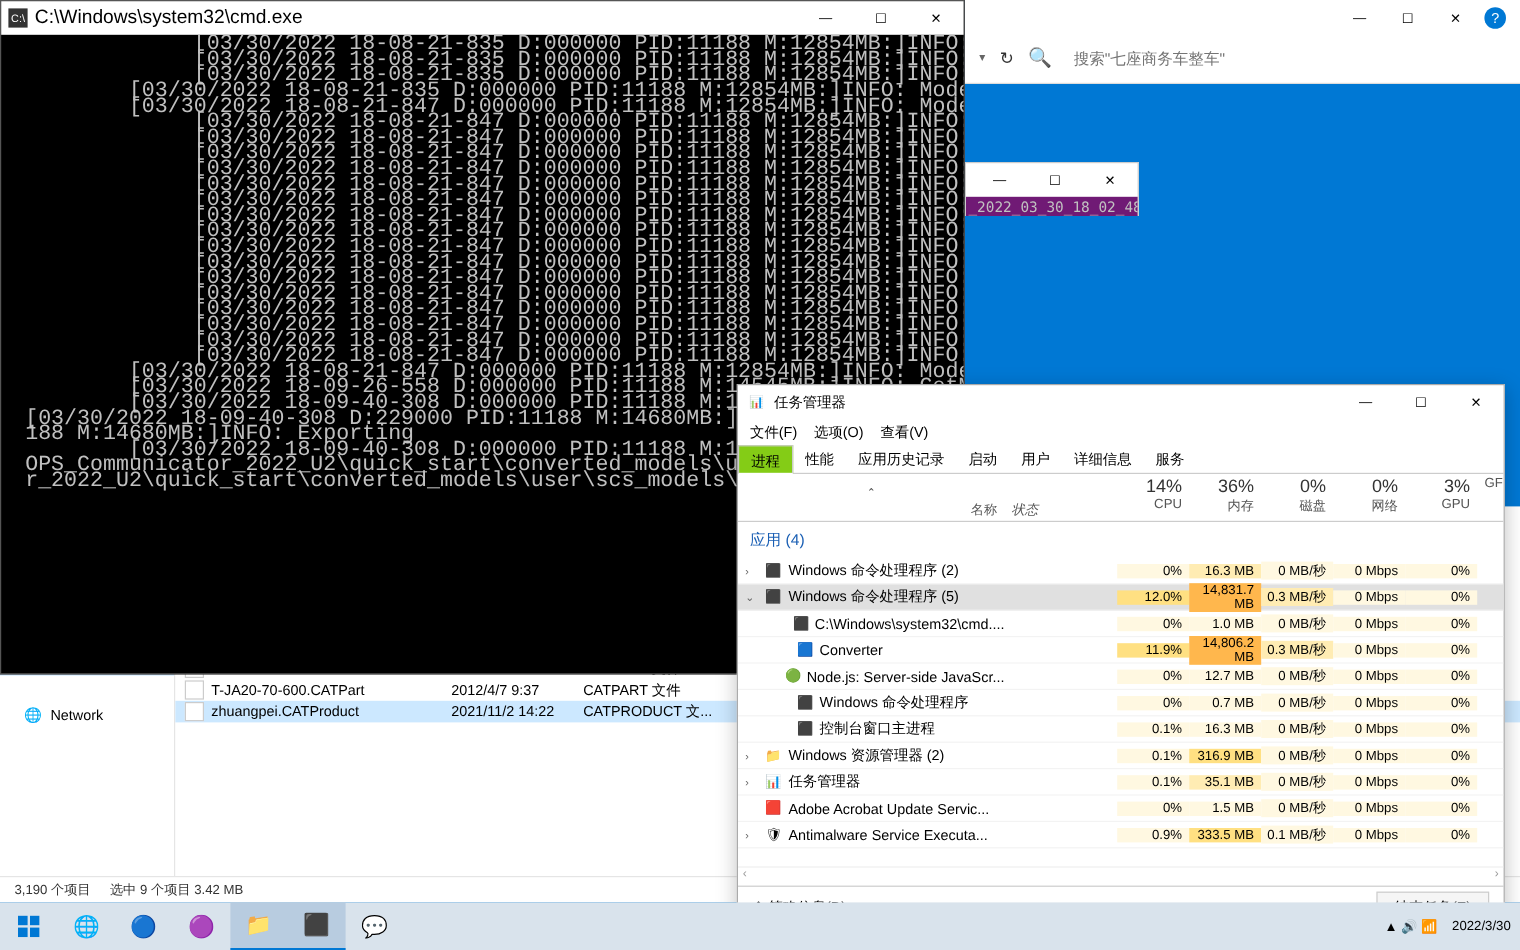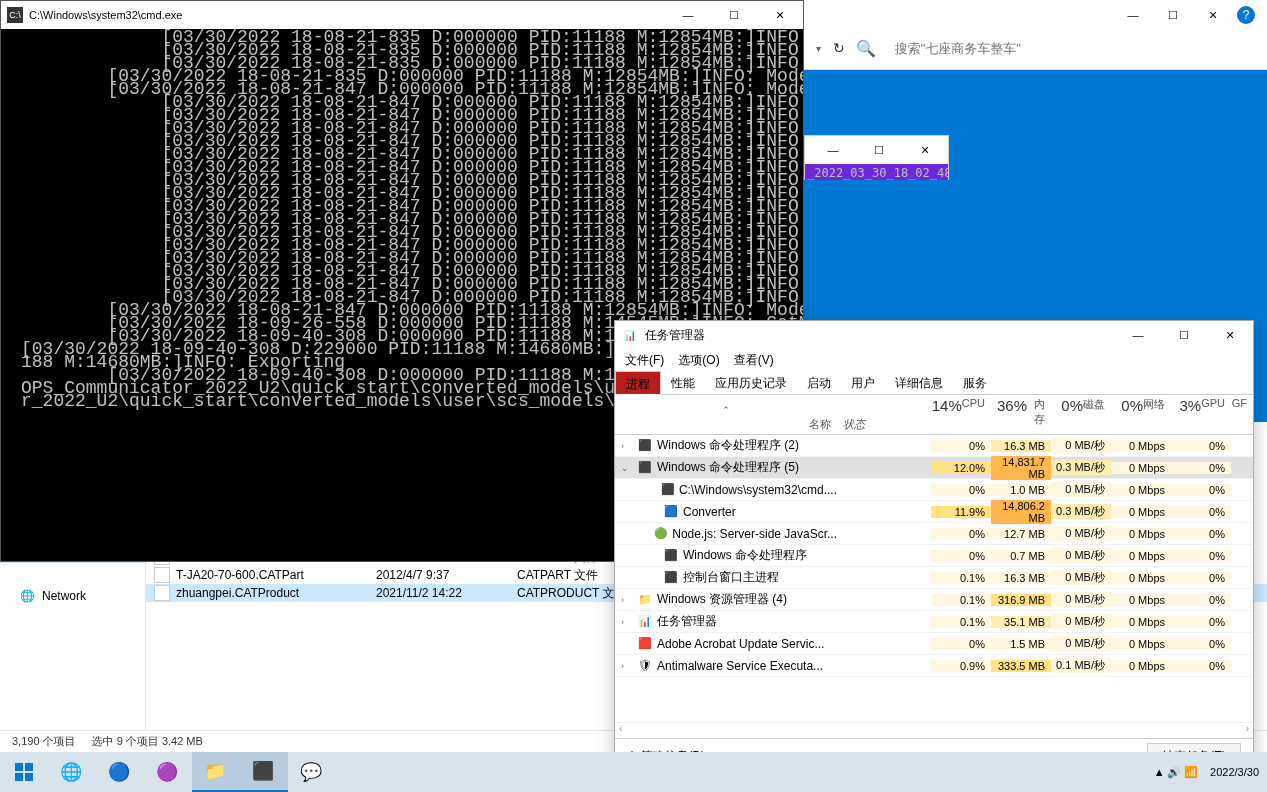--- a/index.html
+++ b/index.html
@@ -2,30 +2,30 @@
 <html><head>
 <meta charset="utf-8">
 <style>
 * { margin: 0; padding: 0; box-sizing: border-box; font-family: "Segoe UI", Tahoma, sans-serif; }
 body { width: 1267px; height: 792px; background: #0078d4; overflow: hidden; position: relative; }
 
 
 .cmd-window { position: absolute; top: 0; left: 0; width: 804px; height: 562px; background: #000; border: 1px solid #555; z-index: 10; }
 .cmd-titlebar { height: 28px; background: #fff; display: flex; align-items: center; padding: 0 0 0 6px; }
 .cmd-titlebar .icon { width: 16px; height: 16px; background: #333; margin-right: 6px; display:flex; align-items:center; justify-content:center; font-size:9px; color:#fff; }
-.cmd-titlebar .title { font-size: 11px; flex: 1; }
+.cmd-titlebar .title { font-size: 16px; flex: 1; }
 .cmd-titlebar .ctrls { display: flex; }
 .cmd-titlebar .ctrl { width: 46px; height: 28px; display: flex; align-items: center; justify-content: center; font-size: 11px; cursor: pointer; }
 .cmd-content { padding: 2px 20px; color: #c0c0c0; font-family: Liberation Mono, monospace; font-size: 18px; line-height: 13px; white-space: pre; overflow: hidden; }
 
 
 .cmd2 { position: absolute; top: 135px; left: 804px; width: 145px; height: 45px; background: #fff; border: 1px solid #ccc; z-index: 5; }
 .cmd2-title { height: 28px; display: flex; justify-content: flex-end; }
 .cmd2-title .ctrl { width: 46px; height: 28px; display: flex; align-items: center; justify-content: center; font-size: 11px; }
-.cmd2-content { background: #6d28d9; color: #c0c0c0; font-family: monospace; font-size: 12px; padding: 2px; height: 16px; overflow: hidden; }
+.cmd2-content { background: #701a75; color: #c0c0c0; font-family: monospace; font-size: 12px; padding: 2px; height: 16px; overflow: hidden; }
 
 
 .top-browser { position: absolute; top: 0; left: 804px; right: 0; height: 70px; background: #fff; z-index: 4; border-bottom: 1px solid #ddd; }
 .tb-ctrls { height: 30px; display: flex; justify-content: flex-end; align-items: center; gap: 8px; padding-right: 12px; }
 .tb-ctrls .ctrl { width: 32px; height: 28px; display: flex; align-items: center; justify-content: center; font-size: 11px; cursor: pointer; }
 .tb-ctrls .help { width: 18px; height: 18px; border-radius: 50%; background: #0078d4; color: #fff; font-size: 12px; display: flex; align-items: center; justify-content: center; }
 .tb-search { height: 36px; display: flex; align-items: center; padding: 0 12px; gap: 12px; }
 .tb-search .dd { font-size: 10px; color: #666; }
 .tb-search .refresh { font-size: 14px; color: #333; }
 .tb-search input { flex: 1; border: none; outline: none; font-size: 13px; color: #999; padding: 6px; }
@@ -36,41 +36,41 @@
 .exp-tree { width: 146px; background: #fff; border-right: 1px solid #e5e5e5; padding: 4px 0; font-size: 12px; }
 .tree-item { padding: 3px 8px 3px 20px; display: flex; align-items: center; gap: 6px; cursor: pointer; }
 .tree-item.sel { background: #cce8ff; }
 .tree-icon { width: 16px; height: 16px; display: inline-flex; align-items: center; justify-content: center; font-size: 12px; }
 .exp-files { flex: 1; overflow: hidden; font-size: 12px; }
 .file-row { display: flex; padding: 2px 8px; align-items: center; height: 18px; }
 .file-row.sel { background: #cce8ff; }
 .file-icon { width: 16px; height: 16px; margin-right: 6px; border: 1px solid #ccc; background: #fff; display:inline-block; }
 .fc-name { width: 200px; }
 .fc-date { width: 110px; }
-.fc-type { width: 120px; margin-left: 31px; }
+.fc-type { width: 120px; }
 .fc-size { width: 60px; text-align: right; }
 .exp-status { height: 22px; border-top: 1px solid #e5e5e5; font-size: 11px; padding: 3px 12px; display: flex; gap: 16px; color: #333; }
 
 
 .taskman { position: absolute; top: 320px; left: 614px; width: 640px; height: 455px; background: #fff; border: 1px solid #aaa; box-shadow: 0 4px 16px rgba(0,0,0,0.25); z-index: 20; display: flex; flex-direction: column; }
 .tm-title { height: 28px; display: flex; align-items: center; padding: 0 0 0 8px; }
 .tm-title .icon { width: 16px; height: 16px; margin-right: 6px; display:inline-flex; align-items:center; justify-content:center; font-size:10px; color:#0078d4; }
 .tm-title .txt { font-size: 12px; flex: 1; }
 .tm-title .ctrl { width: 46px; height: 28px; display: flex; align-items: center; justify-content: center; font-size: 11px; cursor: pointer; }
 .tm-menu { height: 22px; display: flex; gap: 14px; padding: 0 10px; font-size: 12px; align-items: center; }
 .tm-tabs { height: 24px; display: flex; border-bottom: 1px solid #ccc; font-size: 12px; }
 .tm-tab { padding: 4px 10px; cursor: pointer; }
-.tm-tab.active { background: #b91c1c; border: 1px solid #ccc; border-bottom: 1px solid #fff; margin-bottom: -1px; }
+.tm-tab.active { background: #84cc16; border: 1px solid #ccc; border-bottom: 1px solid #fff; margin-bottom: -1px; }
 .tm-body { flex: 1; display: flex; flex-direction: column; overflow: hidden; }
 .tm-header { display: flex; height: 40px; border-bottom: 1px solid #ccc; font-size: 11px; color: #555; }
 .tm-h-name { flex: 1; display: flex; flex-direction: column; justify-content: flex-end; }
 .tm-h-name .sort { text-align: center; font-size: 9px; }
 .tm-h-name .lbl { padding: 2px 6px; text-align: right; }
 .tm-h-status { width: 94px; display: flex; align-items: flex-end; padding: 2px 6px; font-style: italic; }
-.tm-h-col { width: 60px; text-align: right; padding: 2px 6px; display: flex; justify-content: flex-end; }
+.tm-h-col { width: 60px; text-align: right; padding: 2px 6px; display: flex; flex-direction: column; justify-content: flex-start; }
 .tm-h-col .pct { font-size: 15px; color: #333; }
 .tm-rows { flex: 1; overflow-y: auto; font-size: 12px; }
 .tm-section { color: #1a5fb4; padding: 6px 10px; font-size: 13px; }
 .tm-row { display: flex; height: 22px; align-items: center; border-bottom: 1px solid #f3f3f3; }
 .tm-row.sel { background: #e0e0e0; }
 .tm-r-name { flex: 1; display: flex; align-items: center; gap: 4px; padding-left: 6px; overflow: hidden; white-space: nowrap; }
 .tm-r-exp { width: 12px; font-size: 9px; color: #666; }
 .tm-r-icon { width: 16px; height: 16px; display: inline-flex; align-items: center; justify-content: center; font-size: 11px; }
 .tm-r-status { width: 94px; }
 .tm-r-col { width: 60px; text-align: right; padding-right: 6px; font-size: 11px; }
@@ -320,20 +320,21 @@
           <div class="tm-h-col">
             <div class="pct">3%</div>
             <div>GPU</div>
           </div>
         </div>
       <div class="tm-h-col" style="width:22px;">
           <span>GF</span>
         </div>
     </div>
     <div class="tm-rows" id="tm-rows">
+        <div class="tm-section">应用 (4)</div>
         <div class="tm-row">
           <div class="tm-r-name" style="">
       <span class="tm-r-exp">›</span>
       <span class="tm-r-icon">⬛</span>
       <span>Windows 命令处理程序 (2)</span>
     </div>
     <div class="tm-r-status"></div>
     <div class="tm-r-col heat-0">0%</div>
     <div class="tm-r-col heat-1">16.3 MB</div>
     <div class="tm-r-col heat-0">0 MB/秒</div>
@@ -422,21 +423,21 @@
     <div class="tm-r-col heat-0">16.3 MB</div>
     <div class="tm-r-col heat-0">0 MB/秒</div>
     <div class="tm-r-col heat-0">0 Mbps</div>
     <div class="tm-r-col heat-0">0%</div>
     <div class="tm-r-col" style="width:22px"></div>
         </div>
         <div class="tm-row">
           <div class="tm-r-name" style="">
       <span class="tm-r-exp">›</span>
       <span class="tm-r-icon">📁</span>
-      <span>Windows 资源管理器 (4)</span>
+      <span>Windows 资源管理器 (2)</span>
     </div>
     <div class="tm-r-status"></div>
     <div class="tm-r-col heat-0">0.1%</div>
     <div class="tm-r-col heat-2">316.9 MB</div>
     <div class="tm-r-col heat-0">0 MB/秒</div>
     <div class="tm-r-col heat-0">0 Mbps</div>
     <div class="tm-r-col heat-0">0%</div>
     <div class="tm-r-col" style="width:22px"></div>
         </div>
         <div class="tm-row">

